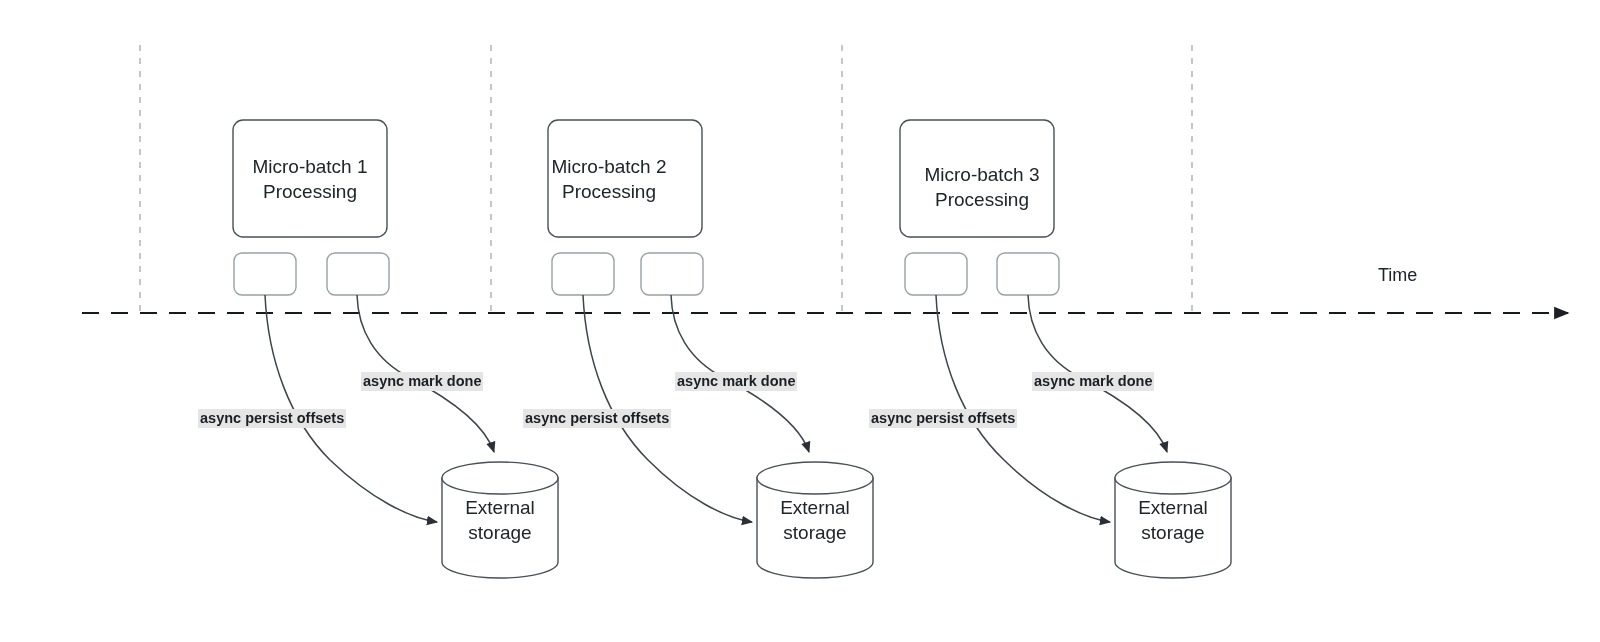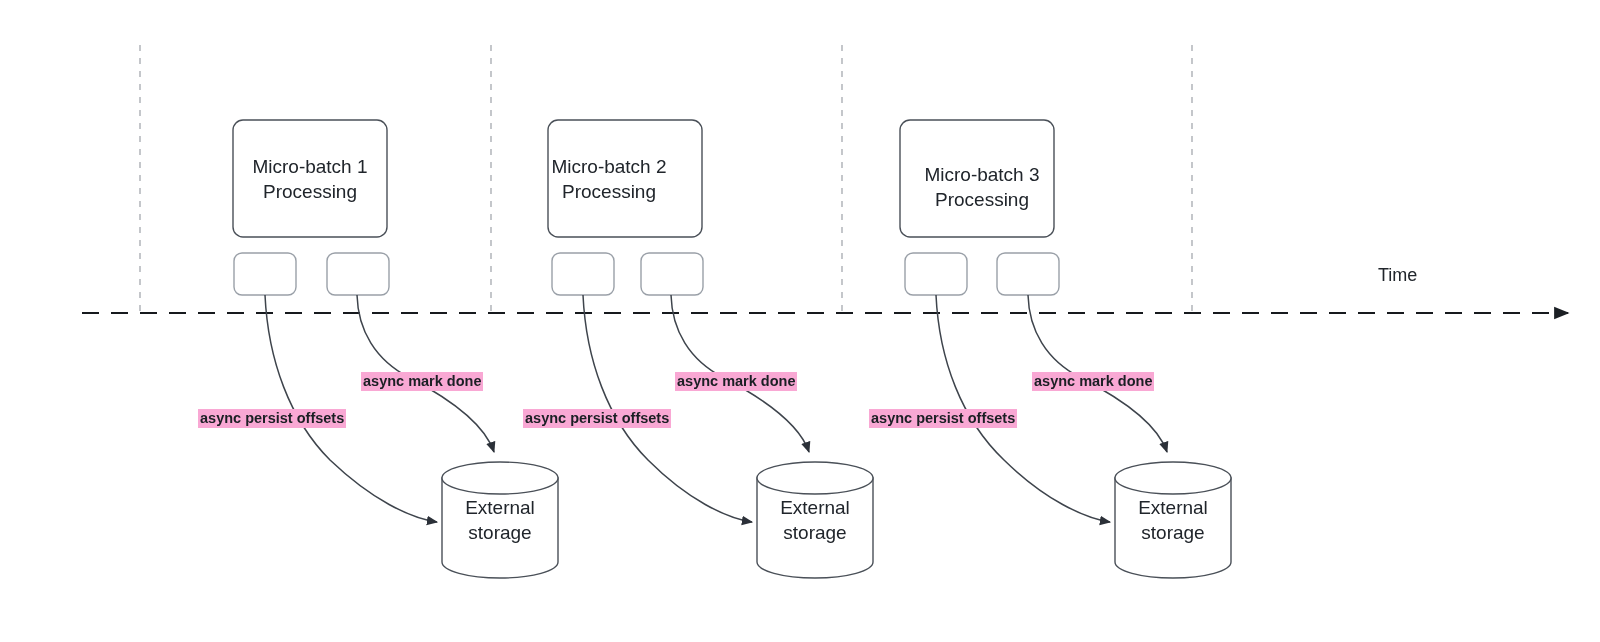--- a/index.html
+++ b/index.html
@@ -40,21 +40,21 @@
     pointer-events: none;
     white-space: nowrap;
   }
   .edge-label {
     position: absolute;
     font-family: "Liberation Sans", sans-serif;
     font-size: 14.5px;
     font-weight: bold;
     color: #1b1f24;
     white-space: nowrap;
-    background: #f9a8d4;
+    background: #e5e5e5;
     padding: 1px 2px;
     line-height: 17px;
   }
   .axis-label {
     position: absolute;
     font-family: "Liberation Sans", sans-serif;
     font-size: 18px;
     color: #20252b;
     white-space: nowrap;
   }

